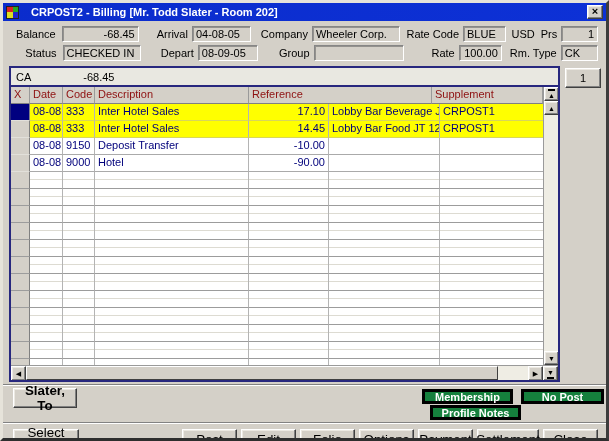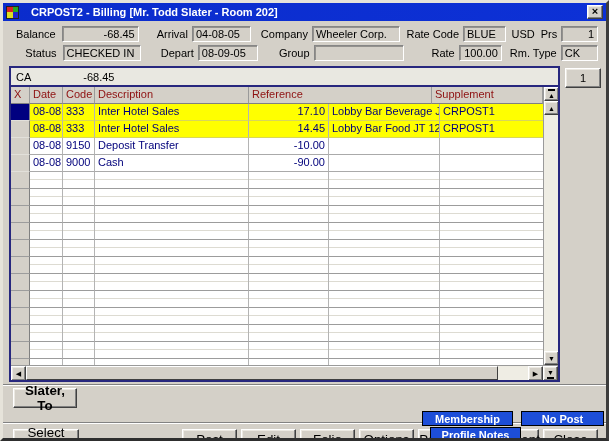--- a/index.html
+++ b/index.html
@@ -72,22 +72,22 @@
     border:1px solid;border-color:#fff #404040 #404040 #fff;}
   .hbtn{width:15px;height:15px;flex:none;font-size:7px;line-height:7px;}
   .corner{width:15px;flex:none;}
   
   .side-col{flex:1;display:flex;justify-content:center;padding-top:2px;}
   .win-num-btn{width:36px;height:20px;font-size:11px;}
   
   .groove{height:2px;border-top:1px solid #828282;border-bottom:1px solid #fff;margin:2px 0 0 0;}
   .footer-top{position:relative;height:34px;}
   .guest-tab{position:absolute;left:10px;top:2px;width:64px;height:20px;font-weight:bold;}
-  .badge{position:absolute;height:15px;background:#1d4ed8;color:#fff;font-weight:bold;
-    border:1px solid #000000;display:flex;align-items:center;justify-content:center;white-space:nowrap;margin-top:22px;}
+  .badge{position:absolute;height:15px;background:#15803d;color:#fff;font-weight:bold;
+    border:3px solid #000000;display:flex;align-items:center;justify-content:center;white-space:nowrap;}
   .badge-membership{left:419px;top:3px;width:91px;}
   .badge-nopost{left:518px;top:3px;width:83px;}
   .badge-profile{left:427px;top:19px;width:91px;}
   .footer-btns{display:flex;align-items:center;height:28px;padding:3px 8px 0 10px;}
   .fbtn{width:55px;height:22px;flex:none;}
   .fbtn + .fbtn{margin-left:4px;}
   .btn-selectall{width:66px;}
   .btn-settlement{width:62px;}
   .spacer{flex:1;}
   .u{text-decoration:underline;}
@@ -182,21 +182,21 @@
               <div class="cell c-code">9150</div>
               <div class="cell c-desc">Deposit Transfer</div>
               <div class="cell c-amt">-10.00</div>
               <div class="cell c-sup"></div>
               <div class="cell c-ref"></div>
             </div>
             <div class="grid-row">
               <div class="cell c-x"></div>
               <div class="cell c-date">08-08</div>
               <div class="cell c-code">9000</div>
-              <div class="cell c-desc">Cash</div>
+              <div class="cell c-desc">Hotel</div>
               <div class="cell c-amt">-90.00</div>
               <div class="cell c-sup"></div>
               <div class="cell c-ref"></div>
             </div>
 
           <div class="grid-row empty">
                 <div class="cell c-x"></div>
                 <div class="cell c-date"></div>
                 <div class="cell c-code"></div>
                 <div class="cell c-desc"></div>

